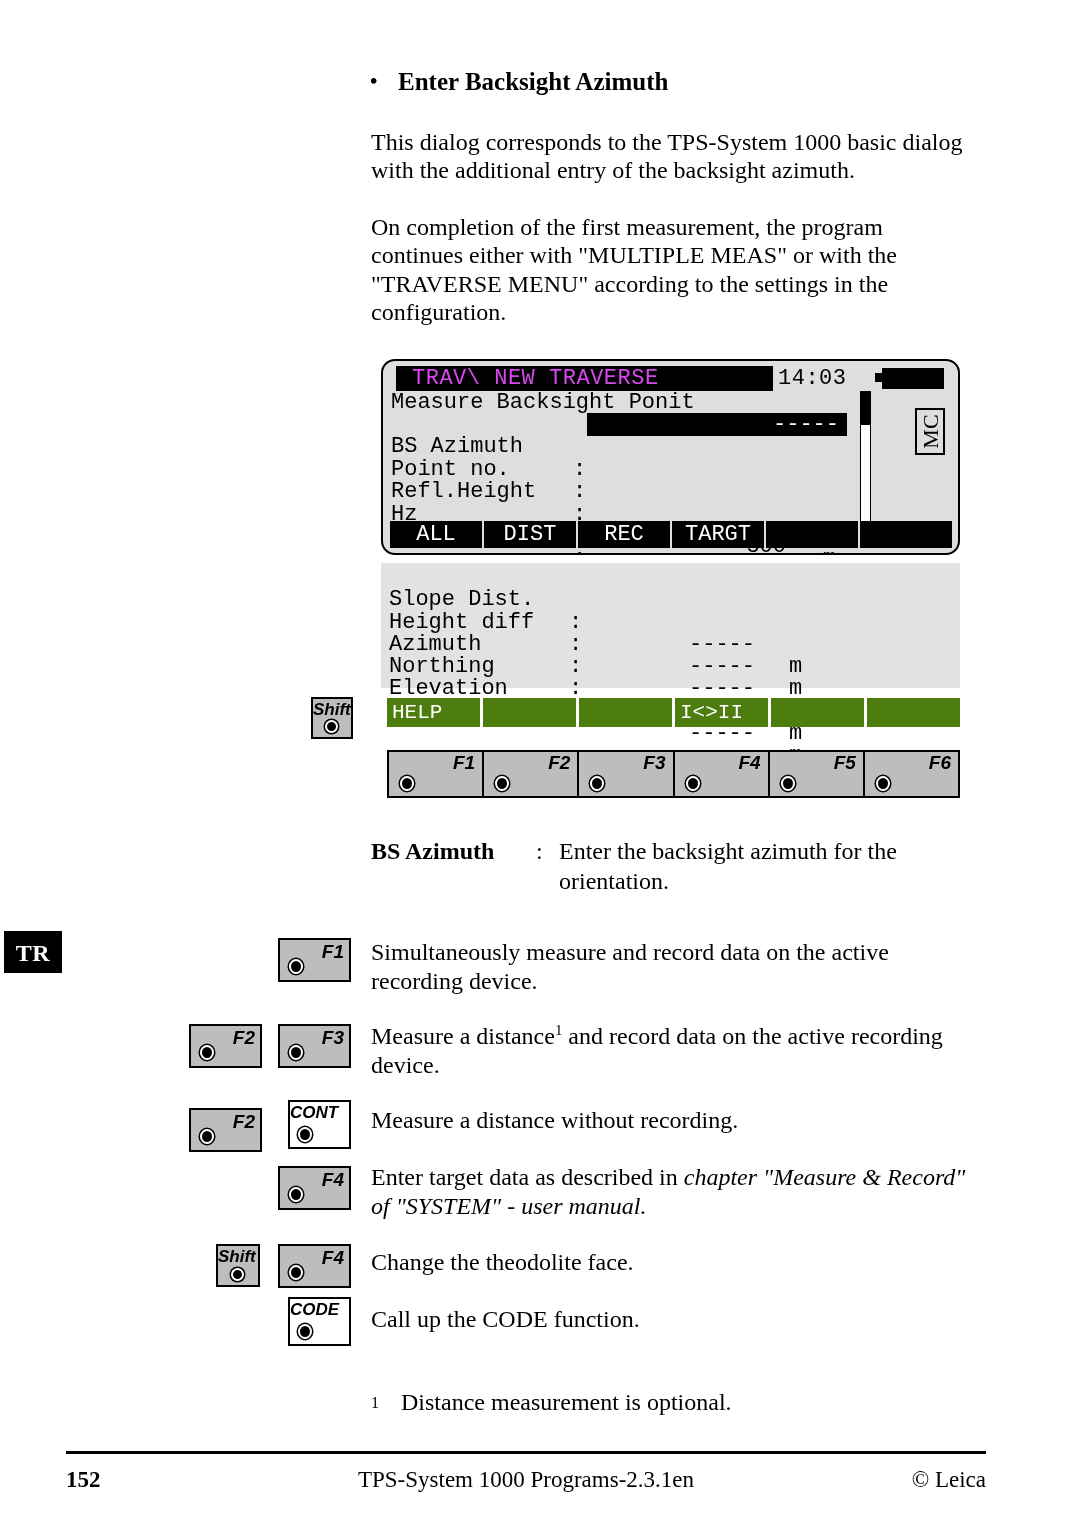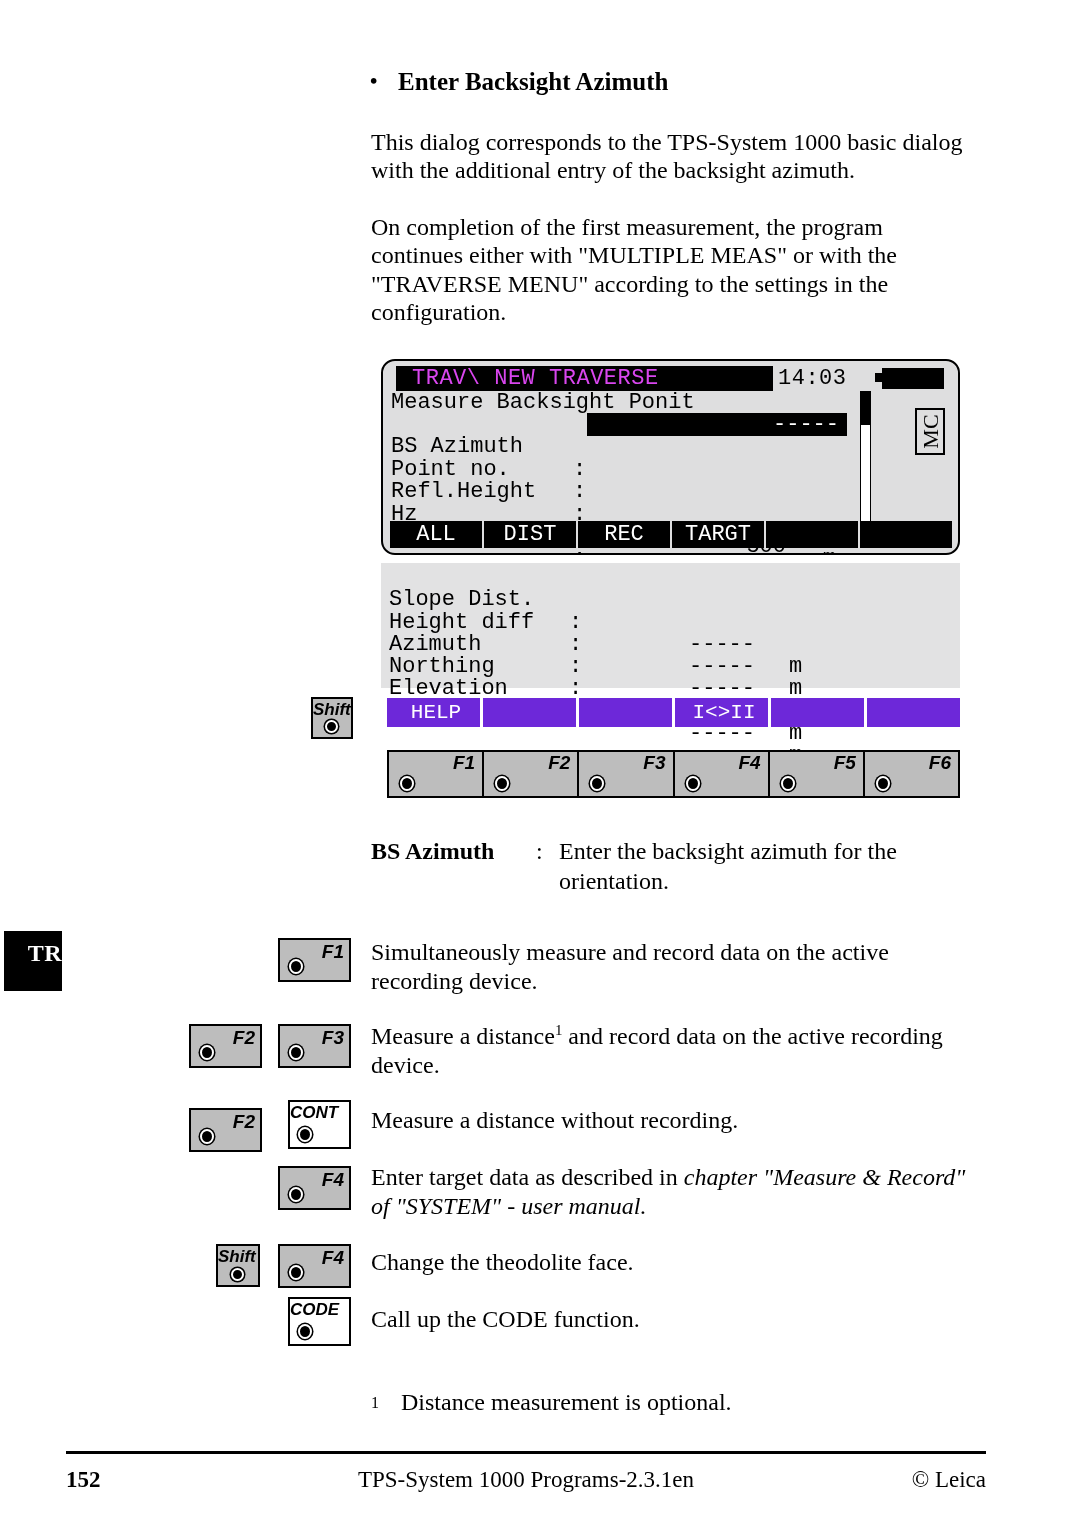--- a/index.html
+++ b/index.html
@@ -252,26 +252,26 @@
   .shift-row-bar {
     position: absolute;
     left: 387px;
     top: 698px;
     width: 573px;
     height: 29px;
     display: flex;
   }
   .shift-cell {
     flex: 1 1 0;
-    background: #6d28d9;
+    background: #4d7c0f;
     color: #fff;
     font-family: "Liberation Mono", monospace;
     font-size: 21px;
     line-height: 29px;
-    text-align: center;
+    text-align: left;
     padding-left: 5px;
     border-right: 3px solid #ffffff;
     box-sizing: border-box;
     white-space: pre;
   }
   .shift-cell:last-child { border-right: none; }
 
   
   .key {
     position: absolute;
@@ -353,28 +353,28 @@
   }
   .def-colon { position: absolute; left: 165px; top: 0px; }
   .def-desc { position: absolute; left: 188px; top: 0px; width: 412px; }
 
   
   .tr-badge {
     position: absolute;
     left: 4px;
     top: 931px;
     width: 58px;
-    height: 60px;
+    height: 42px;
     background: #000;
     color: #ffffff;
     font-family: "Liberation Serif", serif;
     font-weight: bold;
     font-size: 24px;
     line-height: 44px;
-    text-align: right;
+    text-align: center;
     letter-spacing: 0.5px;
   }
 
   
   .instr-text {
     position: absolute;
     left: 371px;
     width: 600px;
     font-size: 24px;
     line-height: 29px;

